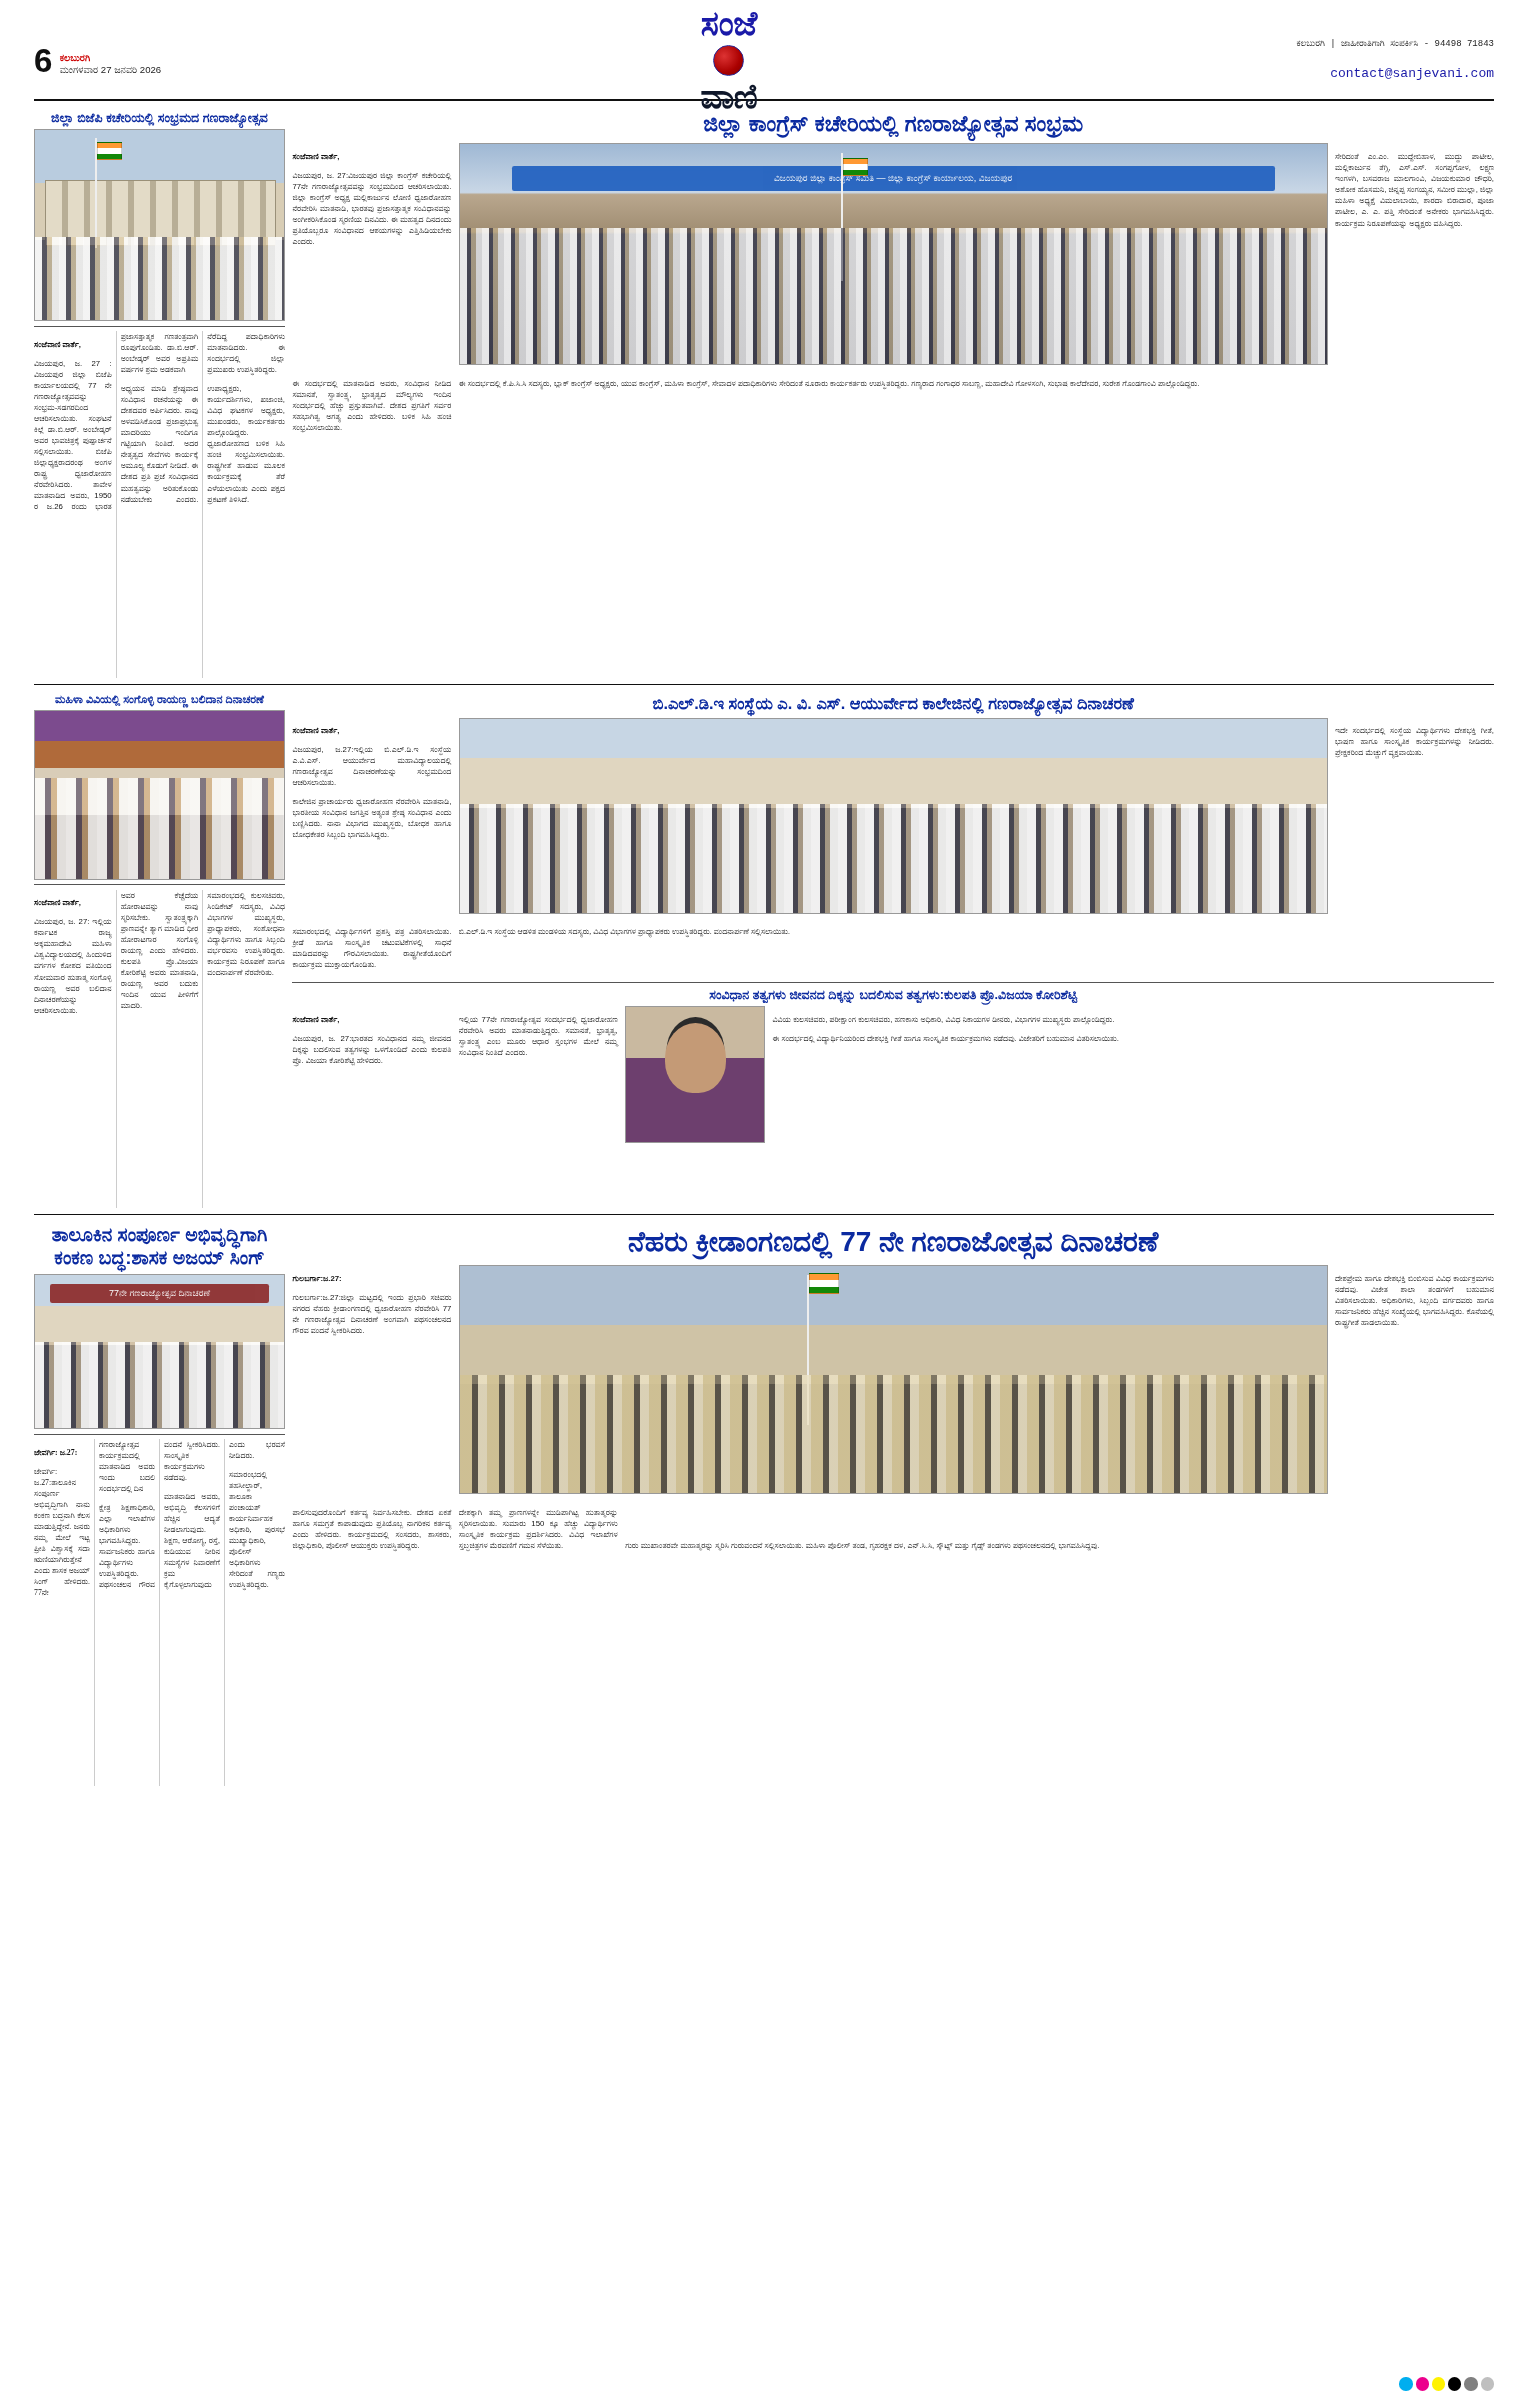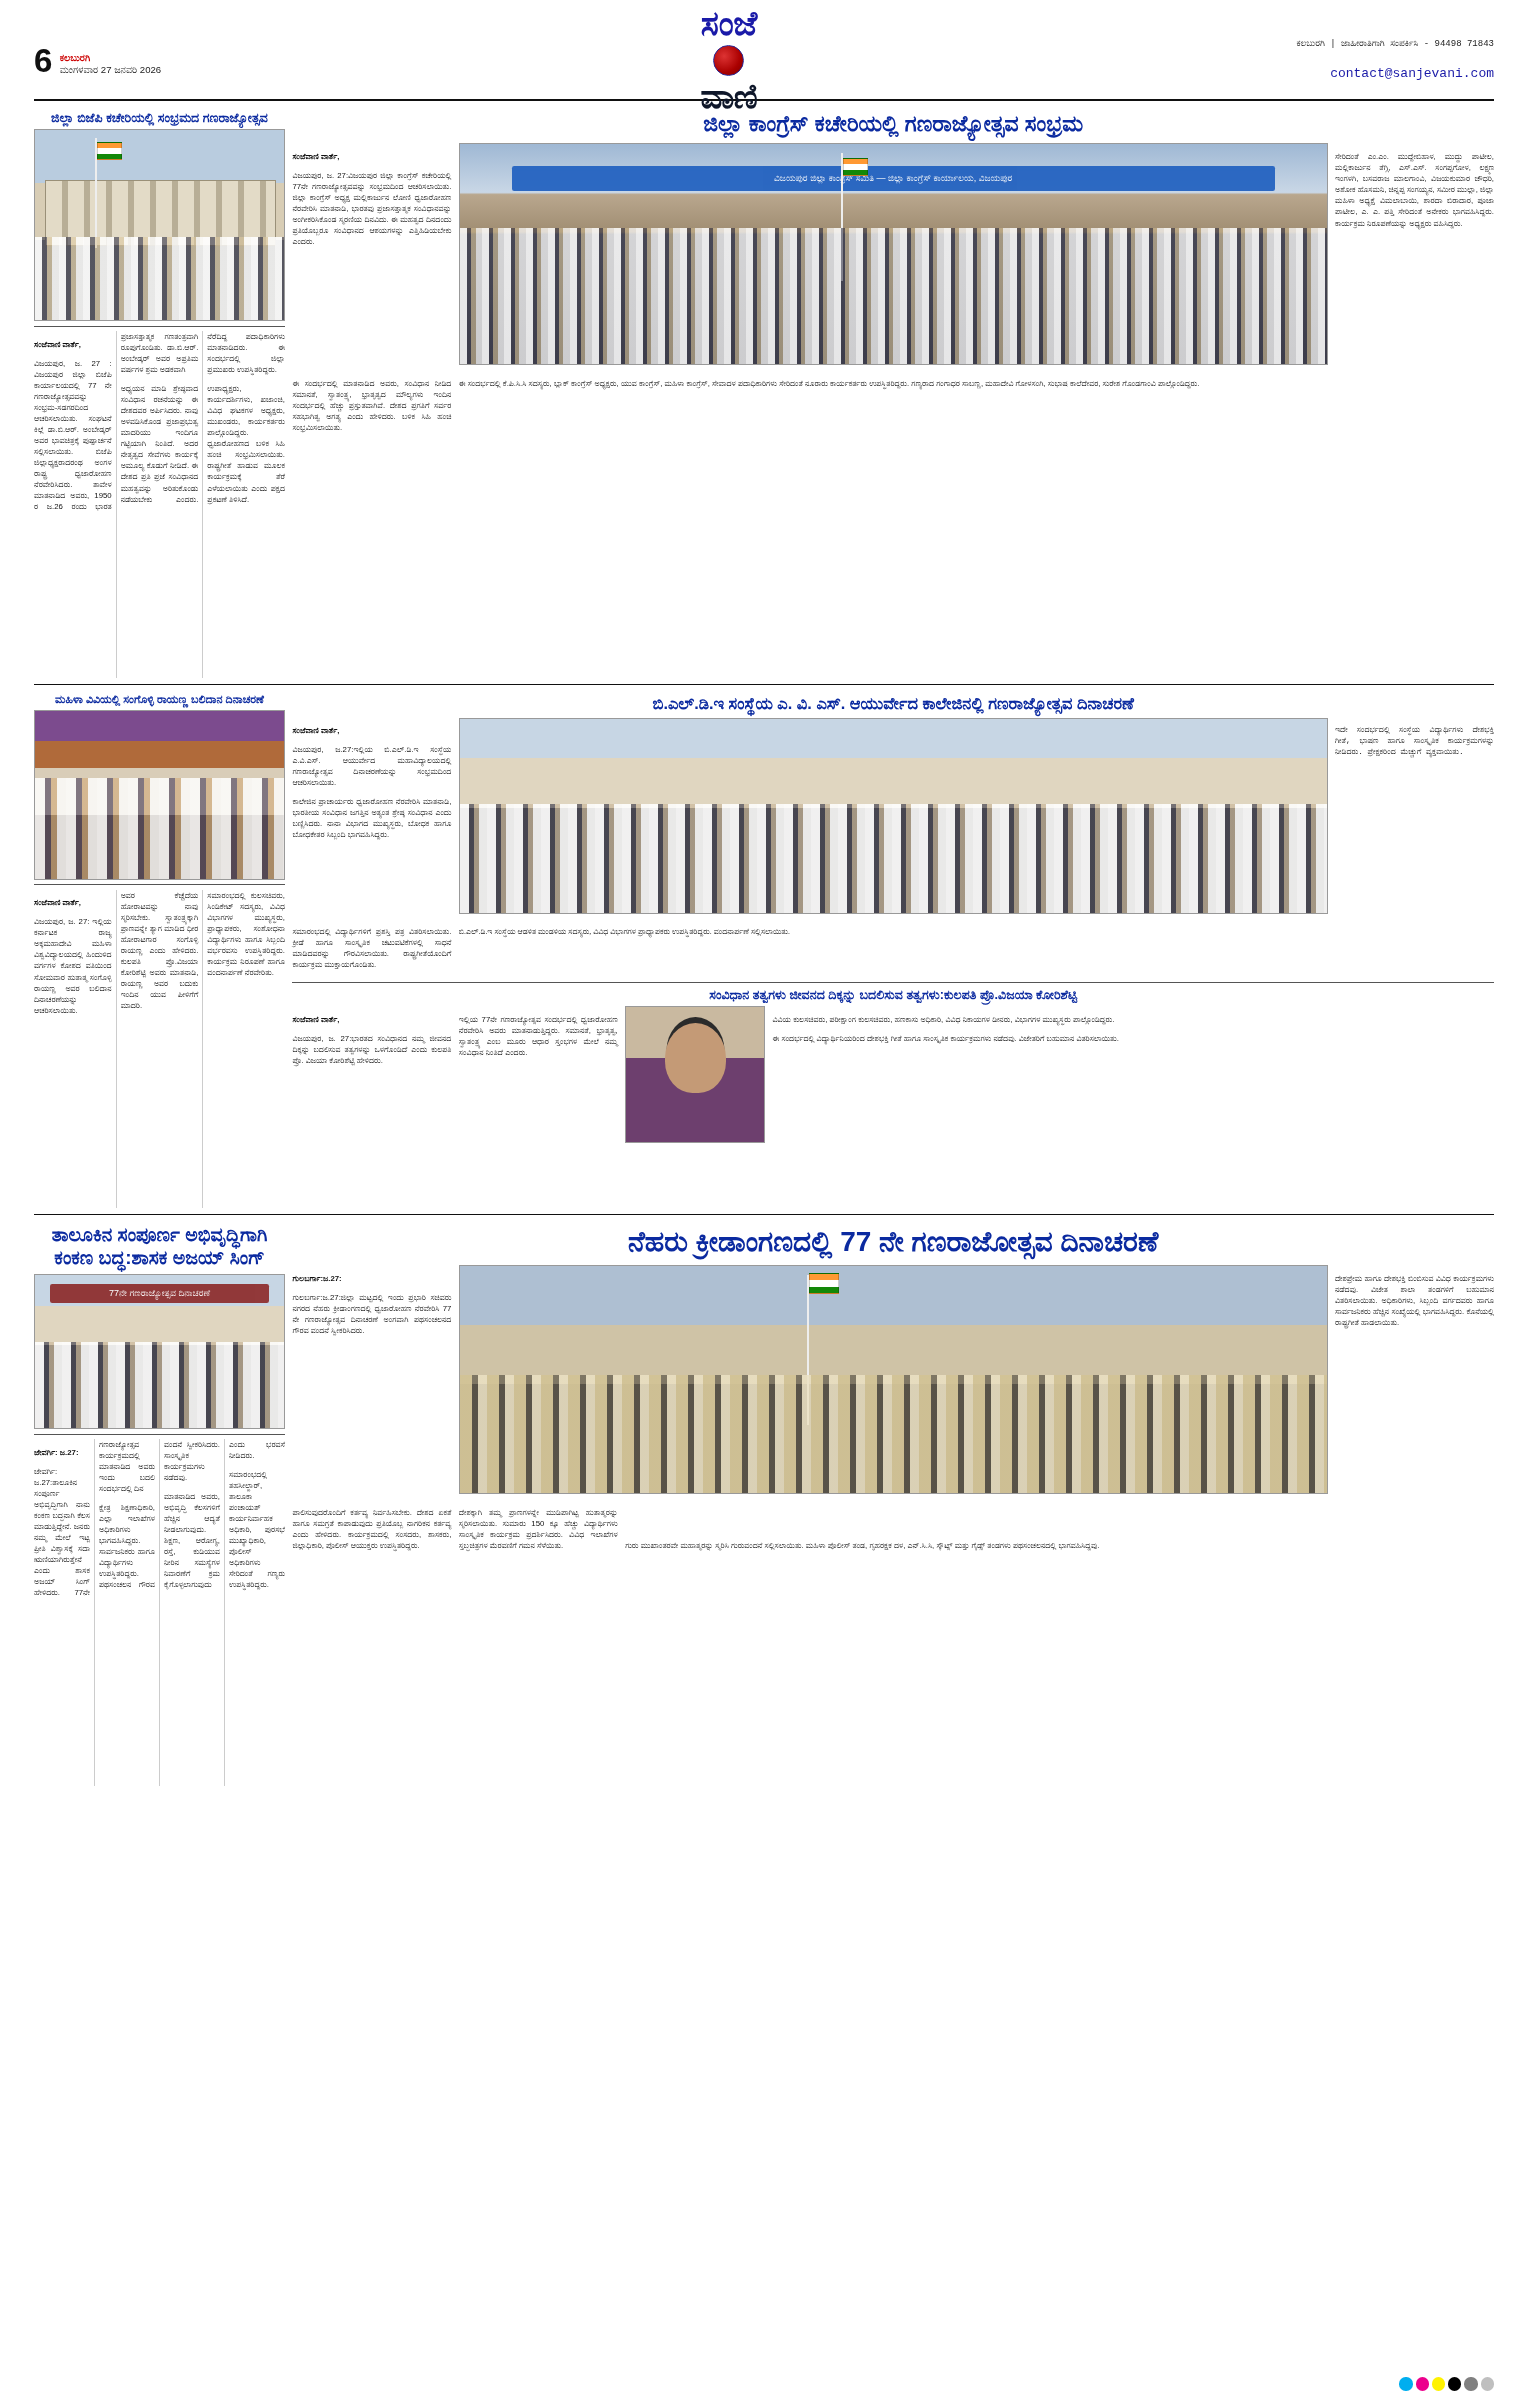--- a/index.html
+++ b/index.html
@@ -178,21 +178,21 @@
     box-shadow: 0 -7.4px 0 -1.5px #2b2b2b;
   }
 
   
   .content { display: flex; gap: 7.4px; margin-top: 6px; }
   .colA { width: 251px; }
   .colMid { flex: 1; }
   .section-rule { border-top: 1.5px solid #111; margin: 6px 0 4.4px; }
   .thin-rule { border-top: 0.7px solid #555; margin: 4.4px 0; }
   .multi3 { column-count: 3; column-gap: 9px; column-rule: 0.7px solid #ccc; }
-  .multi4 { column-count: 4; column-gap: 9px; column-rule: 0.7px solid #ccc; }
+  .multi4 { column-count: 4; column-gap: 9px; column-rule: 0.7px solid #ccc; font-family: Liberation Serif, serif; }
 
   .cmyk { position: absolute; right: 34px; bottom: 10.4px; display: flex; gap: 3px; }
   .cmyk span { width: 13.3px; height: 13.3px; border-radius: 50%; display: block; }
   h2.headline-lg { font-size: 22px; margin: 3px 0 6px; }
   h2.headline-md { font-size: 16.3px; margin: 3px 0 4.4px; }
   h2.headline-sm { font-size: 12.6px; margin: 2.2px 0 3.7px; }
   h2.headline-xs { font-size: 11px; margin: 2.2px 0 3.7px; }
   h2.headline-xxl { font-size: 28px; margin: 4.4px 0 7.4px; }
 </style>
 </head>
@@ -282,21 +282,21 @@
 
     <div class="colMid">
       <h2 class="hl headline-md">ಬಿ.ಎಲ್.ಡಿ.ಇ ಸಂಸ್ಥೆಯ ಎ. ವಿ. ಎಸ್. ಆಯುರ್ವೇದ ಕಾಲೇಜಿನಲ್ಲಿ ಗಣರಾಜ್ಯೋತ್ಸವ ದಿನಾಚರಣೆ</h2>
       <div style="display:flex; gap:7.4px;">
         <div style="width:159px;">
           <p class="col-text"><b class="dateline">ಸಂಜೆವಾಣಿ ವಾರ್ತೆ,</b></p>
           <p class="col-text">ವಿಜಯಪುರ, ಜ.27:ಇಲ್ಲಿಯ ಬಿ.ಎಲ್.ಡಿ.ಇ ಸಂಸ್ಥೆಯ ಎ.ವಿ.ಎಸ್. ಆಯುರ್ವೇದ ಮಹಾವಿದ್ಯಾಲಯದಲ್ಲಿ ಗಣರಾಜ್ಯೋತ್ಸವ ದಿನಾಚರಣೆಯನ್ನು ಸಂಭ್ರಮದಿಂದ ಆಚರಿಸಲಾಯಿತು.</p>
           <p class="col-text">ಕಾಲೇಜಿನ ಪ್ರಾಚಾರ್ಯರು ಧ್ವಜಾರೋಹಣ ನೆರವೇರಿಸಿ ಮಾತನಾಡಿ, ಭಾರತೀಯ ಸಂವಿಧಾನ ಜಗತ್ತಿನ ಅತ್ಯಂತ ಶ್ರೇಷ್ಠ ಸಂವಿಧಾನ ಎಂದು ಬಣ್ಣಿಸಿದರು. ನಾನಾ ವಿಭಾಗದ ಮುಖ್ಯಸ್ಥರು, ಬೋಧಕ ಹಾಗೂ ಬೋಧಕೇತರ ಸಿಬ್ಬಂದಿ ಭಾಗವಹಿಸಿದ್ದರು.</p>
         </div>
         <div class="photo ph-stage" style="flex:1; height:196px;"></div>
-        <div style="width:159px;font-family:Liberation Mono, monospace;">
+        <div style="width:159px;">
           <p class="col-text">ಇದೇ ಸಂದರ್ಭದಲ್ಲಿ ಸಂಸ್ಥೆಯ ವಿದ್ಯಾರ್ಥಿಗಳು ದೇಶಭಕ್ತಿ ಗೀತೆ, ಭಾಷಣ ಹಾಗೂ ಸಾಂಸ್ಕೃತಿಕ ಕಾರ್ಯಕ್ರಮಗಳನ್ನು ನೀಡಿದರು. ಪ್ರೇಕ್ಷಕರಿಂದ ಮೆಚ್ಚುಗೆ ವ್ಯಕ್ತವಾಯಿತು.</p>
         </div>
       </div>
       <div style="display:flex; gap:7.4px; margin-top:4.4px;">
         <div style="width:159px;">
           <p class="col-text">ಸಮಾರಂಭದಲ್ಲಿ ವಿದ್ಯಾರ್ಥಿಗಳಿಗೆ ಪ್ರಶಸ್ತಿ ಪತ್ರ ವಿತರಿಸಲಾಯಿತು. ಕ್ರೀಡೆ ಹಾಗೂ ಸಾಂಸ್ಕೃತಿಕ ಚಟುವಟಿಕೆಗಳಲ್ಲಿ ಸಾಧನೆ ಮಾಡಿದವರನ್ನು ಗೌರವಿಸಲಾಯಿತು. ರಾಷ್ಟ್ರಗೀತೆಯೊಂದಿಗೆ ಕಾರ್ಯಕ್ರಮ ಮುಕ್ತಾಯಗೊಂಡಿತು.</p>
         </div>
         <div style="flex:1;font-family:Liberation Serif, serif;">
           <p class="col-text">ಬಿ.ಎಲ್.ಡಿ.ಇ ಸಂಸ್ಥೆಯ ಆಡಳಿತ ಮಂಡಳಿಯ ಸದಸ್ಯರು, ವಿವಿಧ ವಿಭಾಗಗಳ ಪ್ರಾಧ್ಯಾಪಕರು ಉಪಸ್ಥಿತರಿದ್ದರು. ವಂದನಾರ್ಪಣೆ ಸಲ್ಲಿಸಲಾಯಿತು.</p>
         </div>

